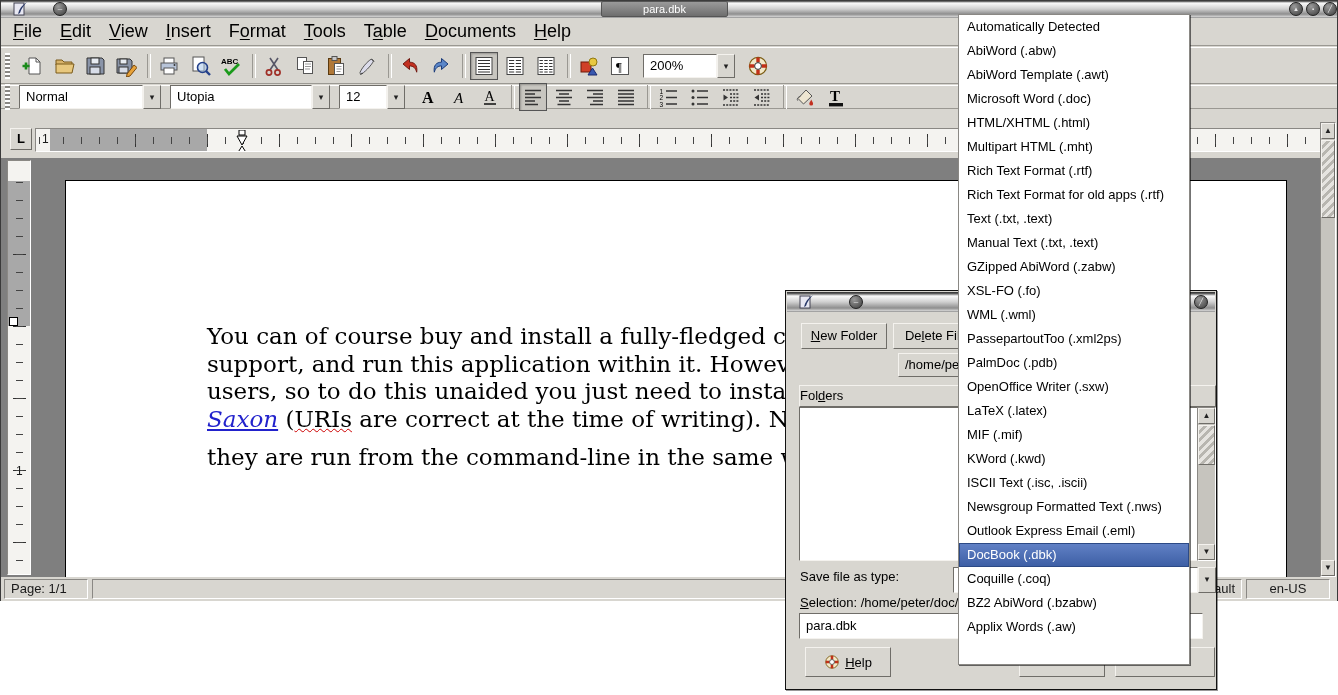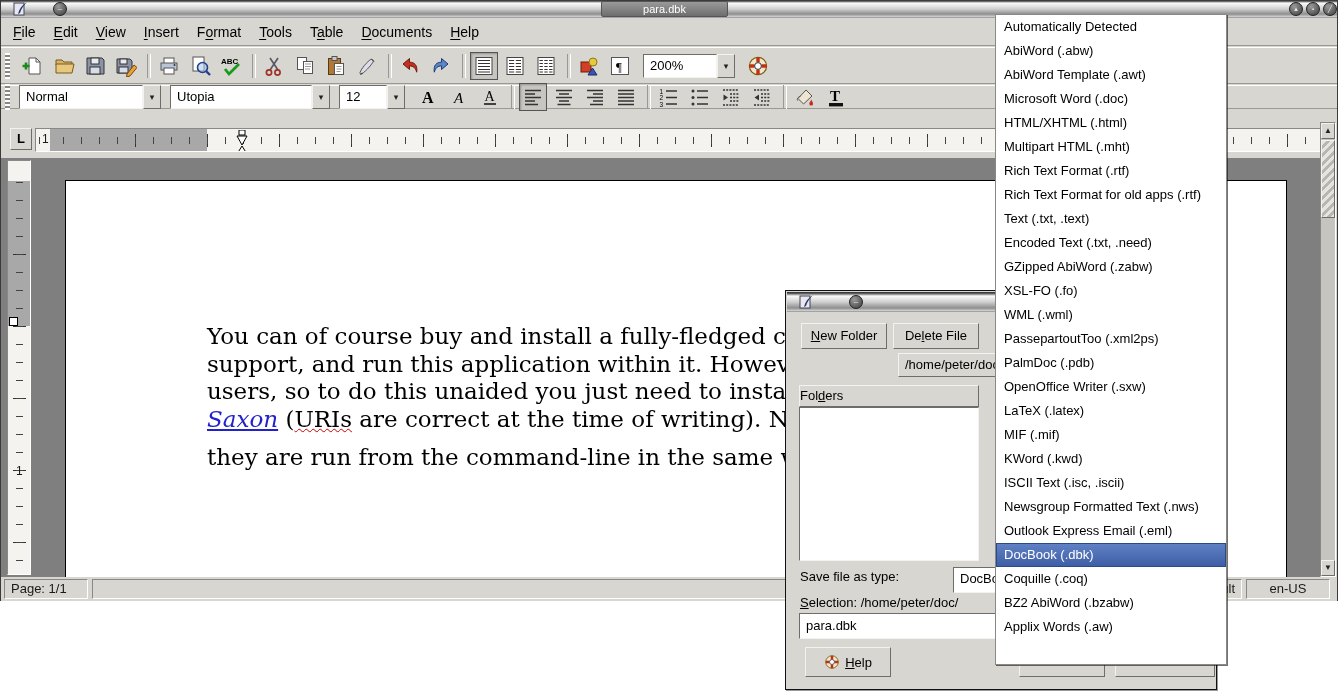--- a/index.html
+++ b/index.html
@@ -23,21 +23,21 @@
     background:radial-gradient(circle at 35% 30%,#9a9a9a,#3c3c3c);border:1px solid #222;
     color:#e8e8e8;font-size:8px;line-height:12px;text-align:center;}
   .wbtn::after{display:block;}
   .wbtn.g-min::after{content:"–";}
   .wbtn.g-up::after{content:"▴";font-size:7px;}
   .wbtn.g-dot::after{content:"▪";font-size:6px;}
   .wbtn.g-close::after{content:"╱";font-size:7px;}
 
   
   .menubar{position:absolute;left:0;top:18px;right:0;height:28px;display:flex;align-items:center;
-    gap:18px;padding-left:12px;font-size:14px;color:#000;border-bottom:1px solid #9a9892;background:#d8d6d0;}
+    gap:18px;padding-left:12px;font-size:18px;color:#000;border-bottom:1px solid #9a9892;background:#d8d6d0;}
   .menu-item{white-space:nowrap;}
   .menu-item u{text-underline-offset:2px;}
 
   
   .toolbar{position:absolute;left:0;right:0;display:flex;align-items:center;gap:3px;
     background:#d8d6d0;border-top:1px solid #fff;border-bottom:1px solid #9a9892;padding-left:4px;}
   #toolbar1{top:47px;height:37px;}
   #toolbar2{top:85px;height:24px;}
   .grip{width:7px;height:26px;margin-right:6px;
     background:repeating-linear-gradient(180deg,#fff 0 2px,#8a8884 2px 4px);width:5px;}
@@ -157,21 +157,21 @@
   #filename-input{position:absolute;left:13px;top:322px;width:404px;height:26px;background:#fff;
     border:1px solid;border-color:#6f6d68 #f4f2ee #f4f2ee #6f6d68;font-size:13px;line-height:24px;
     padding-left:6px;font-family:"Liberation Sans","DejaVu Sans",sans-serif;color:#000;}
   #btn-help{left:19px;top:356px;width:86px;height:30px;display:flex;align-items:center;justify-content:center;gap:5px;}
   #btn-help .ic,#btn-help .ic svg{width:16px;height:16px;}
   #btn-ok{left:233px;top:356px;width:86px;height:30px;}
   #btn-cancel{left:329px;top:356px;width:100px;height:30px;}
 
   
   #format-dropdown{position:absolute;left:958px;top:14px;width:232px;height:651px;background:#fff;
-    border:1px solid #8a8884;box-shadow:1px 1px 0 rgba(0,0,0,.55);z-index:100;overflow:hidden;margin-left:37px;}
+    border:1px solid #8a8884;box-shadow:1px 1px 0 rgba(0,0,0,.55);z-index:100;overflow:hidden;}
   .fmt-item{height:24px;line-height:24px;font-size:13px;color:#000;padding-left:8px;white-space:nowrap;}
   .fmt-item.selected{background:linear-gradient(180deg,#6282c6,#3c5ea4);color:#fff;
     box-shadow:inset 0 0 0 1px #2c4a86;}
 
   u{text-decoration:underline;}
 </style>
 </head>
 <body>
 
 <div id="screen">
@@ -623,21 +623,21 @@
 
   <div class="fmt-item"><span>Automatically Detected</span></div>
       <div class="fmt-item"><span>AbiWord (.abw)</span></div>
       <div class="fmt-item"><span>AbiWord Template (.awt)</span></div>
       <div class="fmt-item"><span>Microsoft Word (.doc)</span></div>
       <div class="fmt-item"><span>HTML/XHTML (.html)</span></div>
       <div class="fmt-item"><span>Multipart HTML (.mht)</span></div>
       <div class="fmt-item"><span>Rich Text Format (.rtf)</span></div>
       <div class="fmt-item"><span>Rich Text Format for old apps (.rtf)</span></div>
       <div class="fmt-item"><span>Text (.txt, .text)</span></div>
-      <div class="fmt-item"><span>Encoded Text (.txt, .need)</span></div>
+      <div class="fmt-item"><span>Manual Text (.txt, .text)</span></div>
       <div class="fmt-item"><span>GZipped AbiWord (.zabw)</span></div>
       <div class="fmt-item"><span>XSL-FO (.fo)</span></div>
       <div class="fmt-item"><span>WML (.wml)</span></div>
       <div class="fmt-item"><span>PassepartoutToo (.xml2ps)</span></div>
       <div class="fmt-item"><span>PalmDoc (.pdb)</span></div>
       <div class="fmt-item"><span>OpenOffice Writer (.sxw)</span></div>
       <div class="fmt-item"><span>LaTeX (.latex)</span></div>
       <div class="fmt-item"><span>MIF (.mif)</span></div>
       <div class="fmt-item"><span>KWord (.kwd)</span></div>
       <div class="fmt-item"><span>ISCII Text (.isc, .iscii)</span></div>

